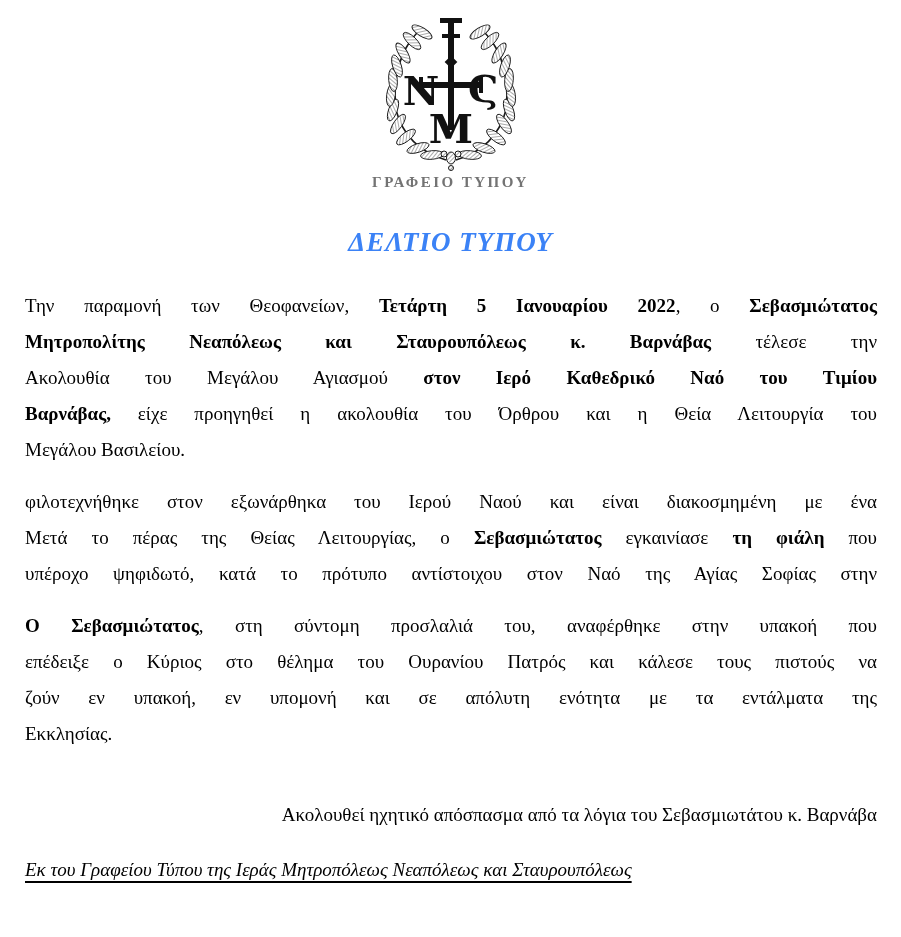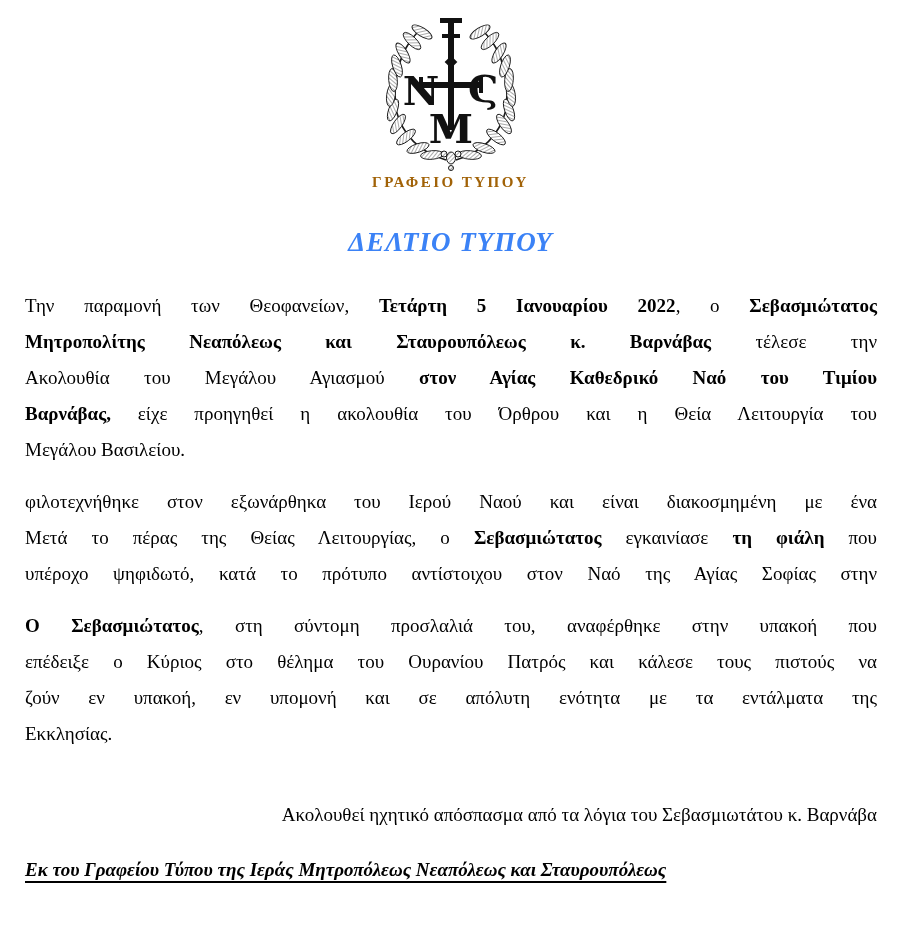--- a/index.html
+++ b/index.html
@@ -12,21 +12,21 @@
     overflow:hidden;
   }
   .logo-block{padding-top:10px;text-align:center;}
   .logo-block svg{display:block;margin:0 auto;}
   .press-caption{
     margin-top:1px;
     text-align:center;
     font-size:15px;
     font-weight:bold;
     letter-spacing:2.5px;
-    color:#a16207;
+    color:#737373;
   }
   .doc-title{
     margin-top:35px;
     text-align:center;
     font-size:27px;
     line-height:32px;
     font-weight:bold;
     font-style:italic;
     letter-spacing:1px;
     color:#3b82f6;
@@ -36,21 +36,21 @@
     font-size:19px;
     line-height:36px;
   }
   .para{margin:0 0 16px 0;}
   .line{text-align:justify;text-align-last:justify;}
   .line.last{text-align-last:left;}
   .content b{font-weight:bold;}
   .closing{margin-top:45px;text-align:right;}
   .footer{
     margin-top:19px;
-    font-weight:bold;
+    font-weight:normal;
     font-style:italic;
     text-decoration:underline;
     text-decoration-thickness:1.5px;
     text-underline-offset:5px;
     text-align:left;
   }
 </style>
 </head>
 <body>
 
@@ -123,21 +123,21 @@
     <div class="press-caption">ΓΡΑΦΕΙΟ ΤΥΠΟΥ</div>
   </div>
 
   <div class="doc-title">ΔΕΛΤΙΟ ΤΥΠΟΥ</div>
 
   <div class="content">
     <div>
         <div class="para">
           <div class="line"><span>Την παραμονή των Θεοφανείων, </span><b>Τετάρτη 5 Ιανουαρίου 2022</b><span>, ο </span><b>Σεβασμιώτατος</b></div>
           <div class="line"><b>Μητροπολίτης Νεαπόλεως και Σταυρουπόλεως κ. Βαρνάβας</b><span> τέλεσε την</span></div>
-          <div class="line"><span>Ακολουθία του Μεγάλου Αγιασμού </span><b>στον Αγίας Καθεδρικό Ναό του Τιμίου</b></div>
+          <div class="line"><span>Ακολουθία του Μεγάλου Αγιασμού </span><b>στον Ιερό Καθεδρικό Ναό του Τιμίου</b></div>
           <div class="line"><b>Βαρνάβας,</b><span> είχε προηγηθεί η ακολουθία του Όρθρου και η Θεία Λειτουργία του</span></div>
           <div class="line last"><span>Μεγάλου Βασιλείου.</span></div>
         </div>
         <div class="para">
           <div class="line"><span>φιλοτεχνήθηκε στον εξωνάρθηκα του Ιερού Ναού και είναι διακοσμημένη με ένα</span></div>
           <div class="line"><span>Μετά το πέρας της Θείας Λειτουργίας, ο </span><b>Σεβασμιώτατος</b><span> εγκαινίασε </span><b>τη φιάλη</b><span> που</span></div>
           <div class="line"><span>υπέροχο ψηφιδωτό, κατά το πρότυπο αντίστοιχου στον Ναό της Αγίας Σοφίας στην</span></div>
         </div>
         <div class="para">
           <div class="line"><b>Ο Σεβασμιώτατος</b><span>, στη σύντομη προσλαλιά του,  αναφέρθηκε στην υπακοή που</span></div>

